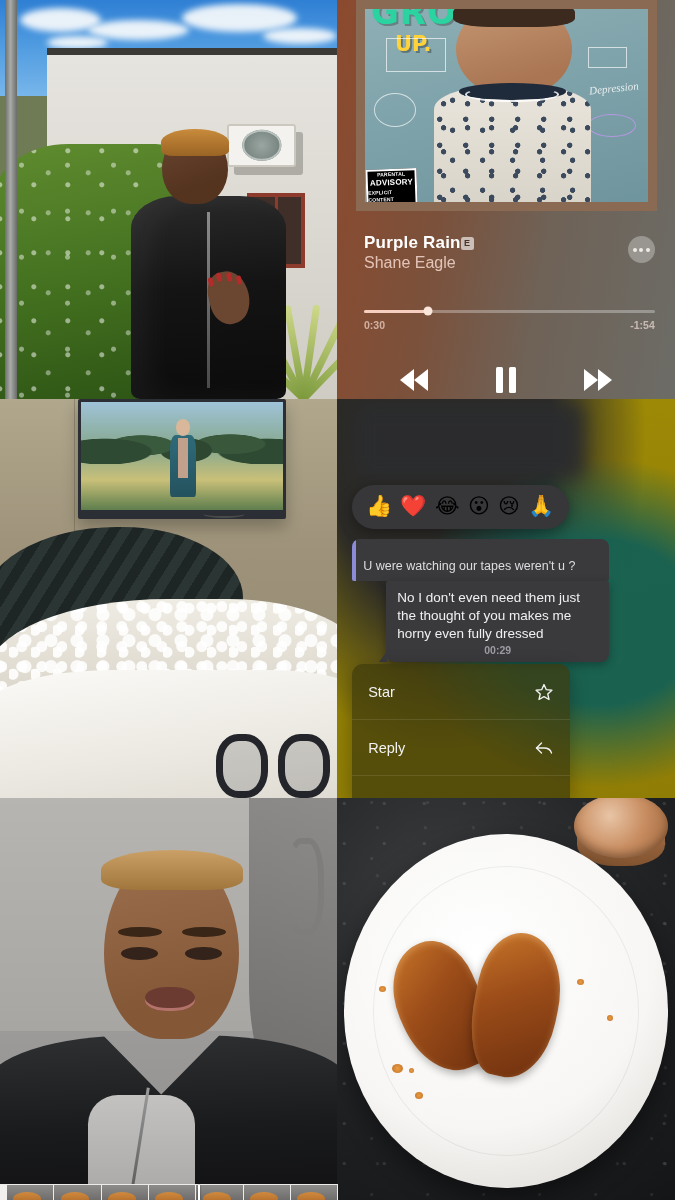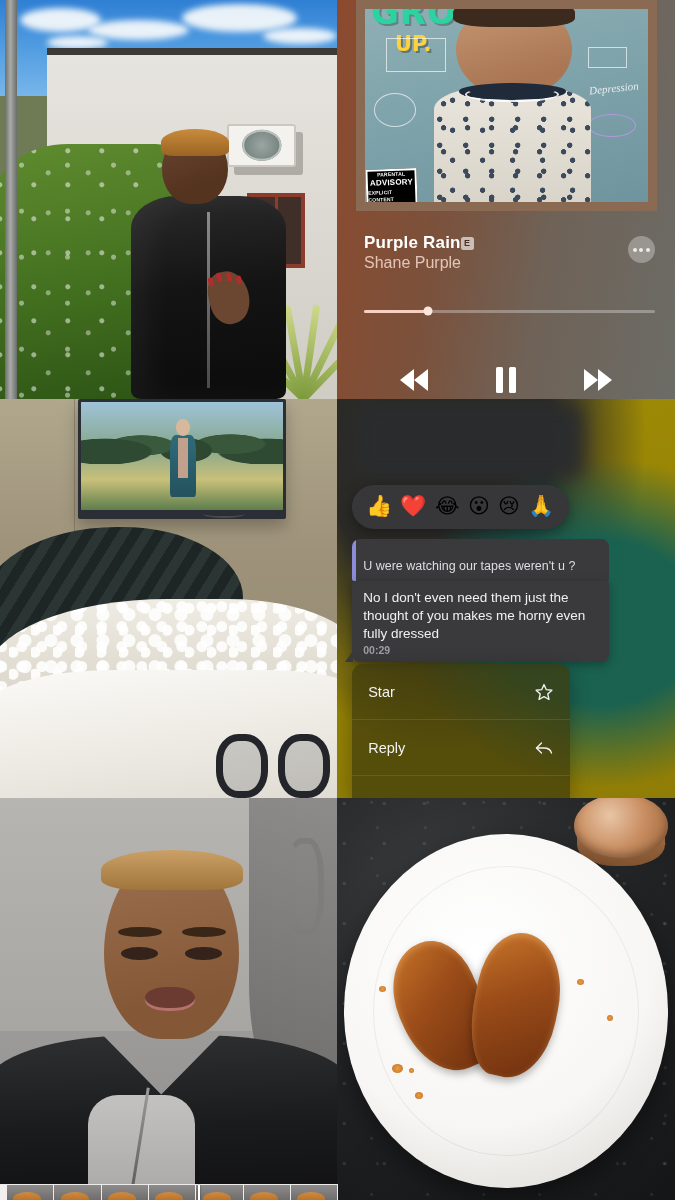--- a/index.html
+++ b/index.html
@@ -349,24 +349,25 @@
   .quote-bar {
     position: absolute; left: 0; top: 0; width: 4px; height: 100%;
     background: #8b8bd8;
   }
   .quote-name { color: #a9a9ea; font-size: 12.5px; font-weight: 600; }
   .quote-text { color: #dddde1; font-size: 12.5px; margin-top: 13px; }
   .bubble {
     background: #3a3a3d; border-radius: 2px 2px 8px 8px;
     padding: 8px 11px 6px 11px; position: relative;
     box-shadow: 0 3px 10px rgba(0,0,0,.3);
+    margin-left: 34px;
   }
   .bubble-text { color: #f0f0f2; font-size: 13.5px; line-height: 1.33; }
   .bubble-time {
-    text-align: left; color: #9d9da2; font-size: 10.5px;
+    text-align: center; color: #9d9da2; font-size: 10.5px;
     font-weight: 600; margin-top: 1px;
   }
   .bubble::after {
     content: ""; position: absolute; left: -7px; bottom: 0;
     border-width: 0 0 11px 8px; border-style: solid;
     border-color: transparent transparent #3a3a3d transparent;
   }
   .ctx-menu {
     position: absolute; left: 4.5%; top: 66.5%; width: 64.5%; bottom: 0;
     background: rgba(62,58,12,.72);
@@ -587,33 +588,37 @@
       </div>
       <div class="art-frame"></div>
     </div>
 
     <div class="track-row">
       <div>
         <div class="track-title">
           <span>Purple Rain</span>
           <span class="explicit">E</span>
         </div>
-        <div class="track-artist">Shane Purple</div>
+        <div class="track-artist">Shane Eagle</div>
       </div>
       <div class="more-btn">
         <i></i>
         <i></i>
         <i></i>
       </div>
     </div>
 
     <div class="scrub">
       <div class="scrub-track">
         <div class="scrub-fill"></div>
         <div class="scrub-knob"></div>
+      </div>
+      <div class="scrub-times">
+        <span>0:30</span>
+        <span>-1:54</span>
       </div>
     </div>
 
     <div class="transport">
       <div class="t-btn">
         <span class="tri-l"></span>
         <span class="tri-l"></span>
       </div>
       <div class="t-btn" style="gap:6px">
         <span class="pause-bar"></span>

